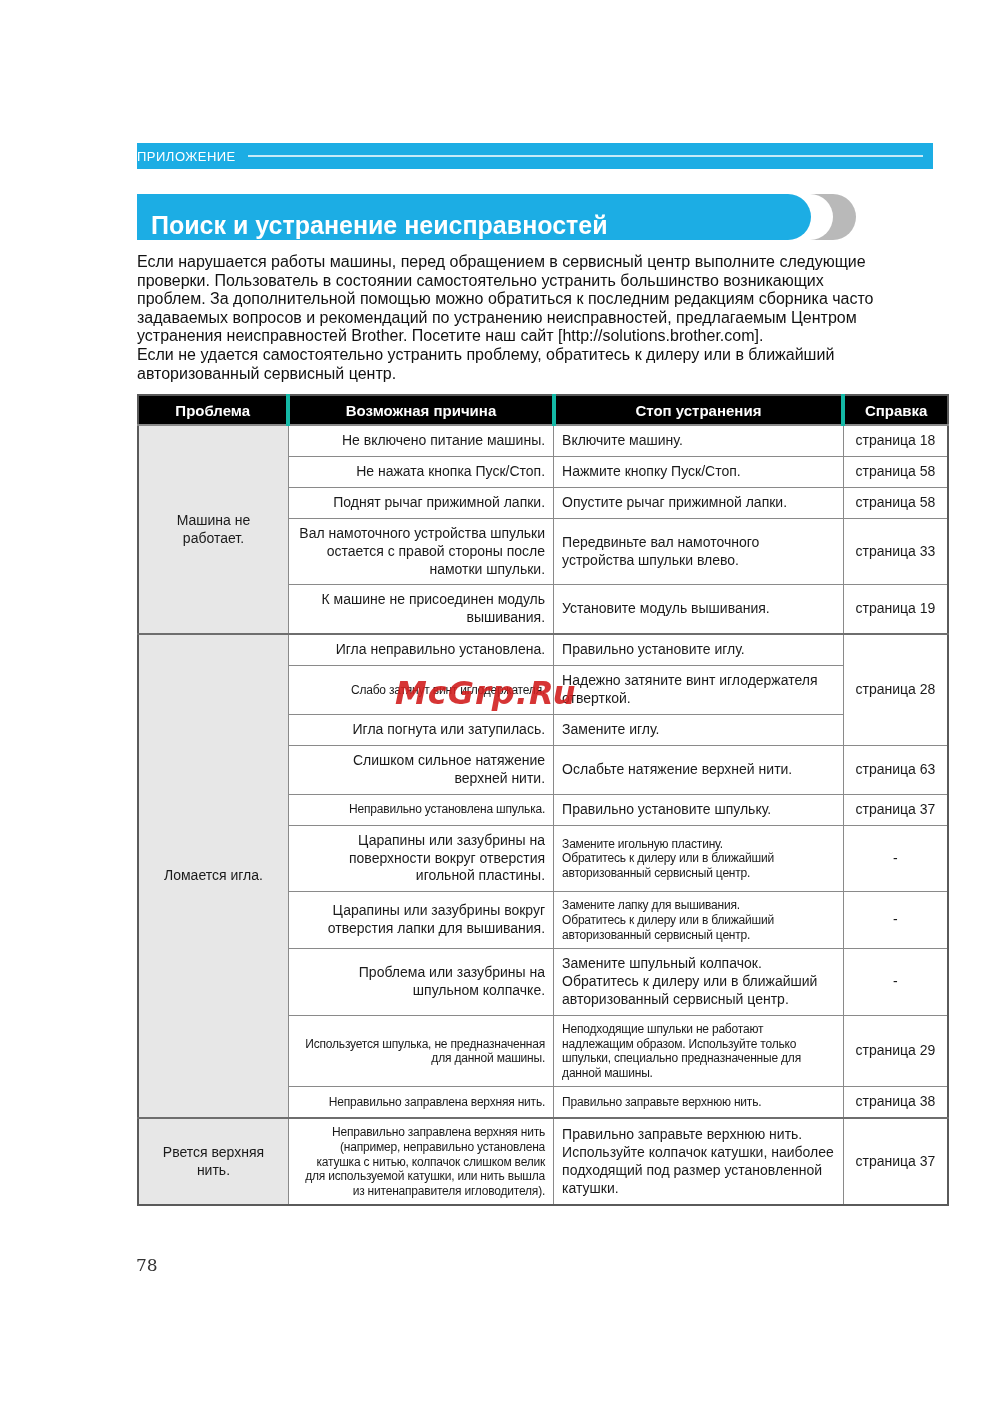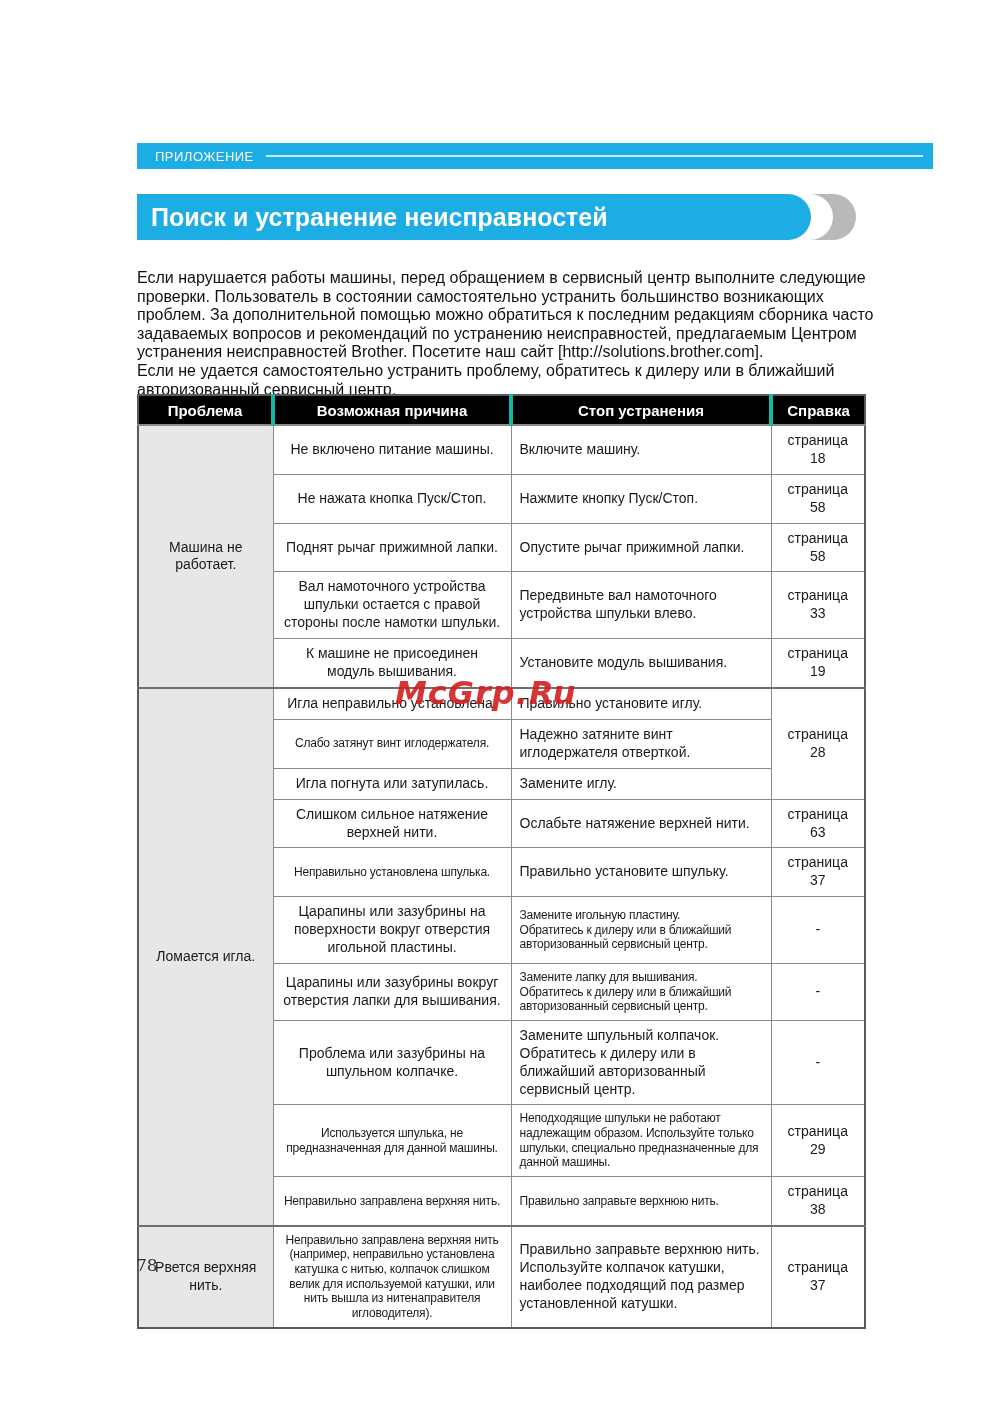--- a/index.html
+++ b/index.html
@@ -18,56 +18,55 @@
     position: absolute;
     left: 137px; top: 143px;
     width: 796px; height: 26px;
     background: var(--accent-blue, #1cade4);
     display: flex; align-items: center;
   }
   .appendix-bar .label {
     color: #ffffff;
     font-size: 13px;
     letter-spacing: 0.5px;
-    padding-left: 18px;
+    padding-left: 0;
     white-space: nowrap;
   }
   .appendix-bar .rule {
     flex: 1;
     height: 2px;
     background: rgba(255,255,255,0.75);
     margin: 0 10px 0 12px;
   }
 
   
   .banner { position: absolute; left: 137px; top: 194px; height: 46px; width: 726px; }
   .banner .layer { position: absolute; top: 0; left: 0; height: 46px; border-radius: 0 23px 23px 0; }
   .banner .gray  { width: 719px; background: var(--crescent-gray, #b9b9b9); }
   .banner .white { width: 696px; background: #ffffff; }
   .banner .blue  { width: 674px; background: var(--accent-blue, #1cade4); }
   .banner .title {
-    position: absolute; left: 14px; top: 0; height: 46px;
+    position: absolute; left: 14px; top: 8px; height: 46px;
     display: flex; align-items: center;
     color: #ffffff; font-size: 25px; font-weight: bold;
     white-space: nowrap;
   }
 
   
   .intro {
     position: absolute;
     left: 137px; top: 253px;
     width: 745px;
     font-size: 16px;
     line-height: 18.6px;
     color: #111;
-    margin-top: 16px;
-  }
-
-  
-  .tbl-wrap { position: absolute; left: 137px; top: 394px; width: 727px; }
+  }
+
+  
+  .tbl-wrap { position: absolute; left: 137px; top: 394px; width: 812px; }
   table.trouble {
     width: 100%;
     border-collapse: collapse;
     border: 2px solid #5a5a5a;
     table-layout: fixed;
   }
   col.c-problem { width: 135px; }
   col.c-cause   { width: 238px; }
   col.c-fix     { width: 260px; }
   col.c-ref     { width: 94px; }
@@ -88,21 +87,21 @@
     font-size: 14px;
     line-height: 1.28;
     padding: 6px 8px;
     vertical-align: middle;
   }
   table.trouble tr.group-start td { border-top: 2px solid #6e6e6e; }
   td.col-problem {
     background: var(--problem-cell-gray, #e7e7e7);
     text-align: center;
   }
-  td.col-cause { text-align: center; }
+  td.col-cause { text-align: right; }
   td.col-fix   { text-align: left; white-space: pre-line; margin-left: 9px; }
   td.col-ref   { text-align: center; margin-left: 31px; }
   table.trouble td.small { font-size: 12px; line-height: 1.22; letter-spacing: -0.2px; }
 
   
   .watermark {
     position: absolute;
     left: 395px; top: 674px;
     font-family: "DejaVu Sans", sans-serif;
     font-style: italic;

